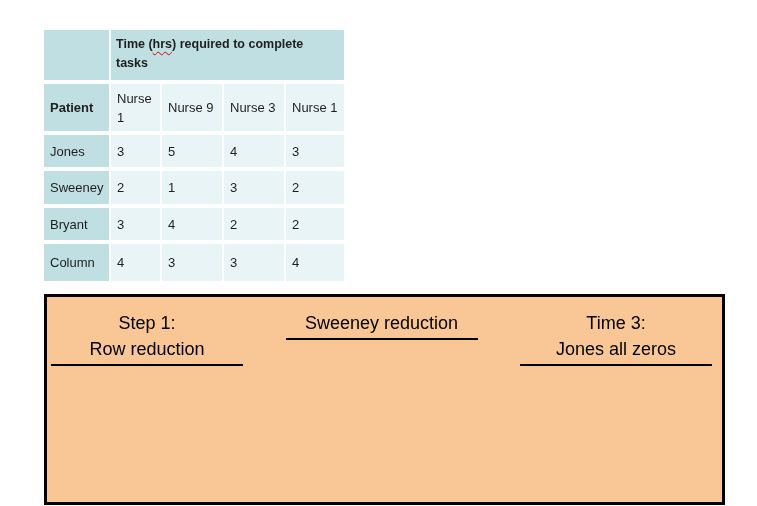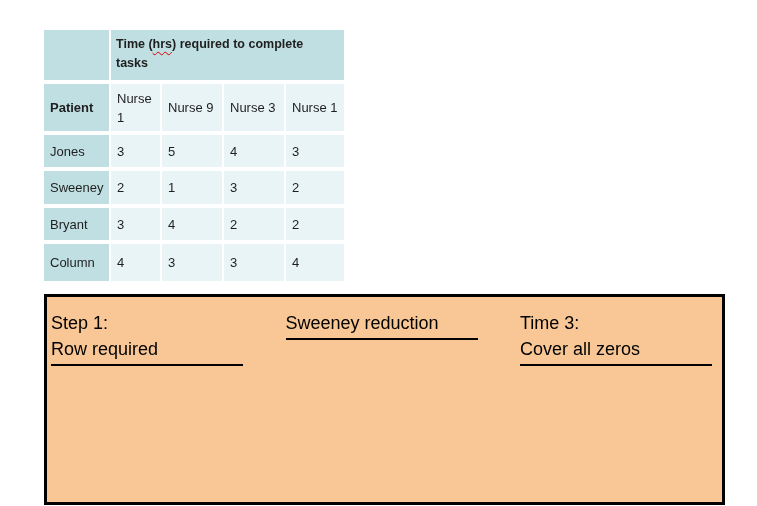--- a/index.html
+++ b/index.html
@@ -71,20 +71,21 @@
     height: 211px;
     background: var(--panel-orange);
     border: 3px solid #000;
     display: flex;
     justify-content: space-between;
     align-items: flex-start;
     padding: 13px 10px 0 4px;
   }
   .step-block {
     width: 192px;
+    text-align: center;
     color: #000;
     font-size: 18px;
     line-height: 26px;
   }
   .step-name {
     border-bottom: 2px solid #000;
     padding-bottom: 2px;
   }
 </style>
 </head>
@@ -126,24 +127,24 @@
     <div class="cell teal">Column</div>
     <div class="cell">4</div>
     <div class="cell">3</div>
     <div class="cell">3</div>
     <div class="cell">4</div>
   </div>
 
   <div class="steps-panel">
     <div class="step-block">
       <div class="step-label">Step 1:</div>
-      <div class="step-name">Row required</div>
+      <div class="step-name">Row reduction</div>
     </div>
     <div class="step-block">
       <div class="step-name">Sweeney reduction</div>
     </div>
     <div class="step-block">
       <div class="step-label">Time 3:</div>
-      <div class="step-name">Cover all zeros</div>
+      <div class="step-name">Jones all zeros</div>
     </div>
   </div>
 
 </div>
 
 </body></html>

